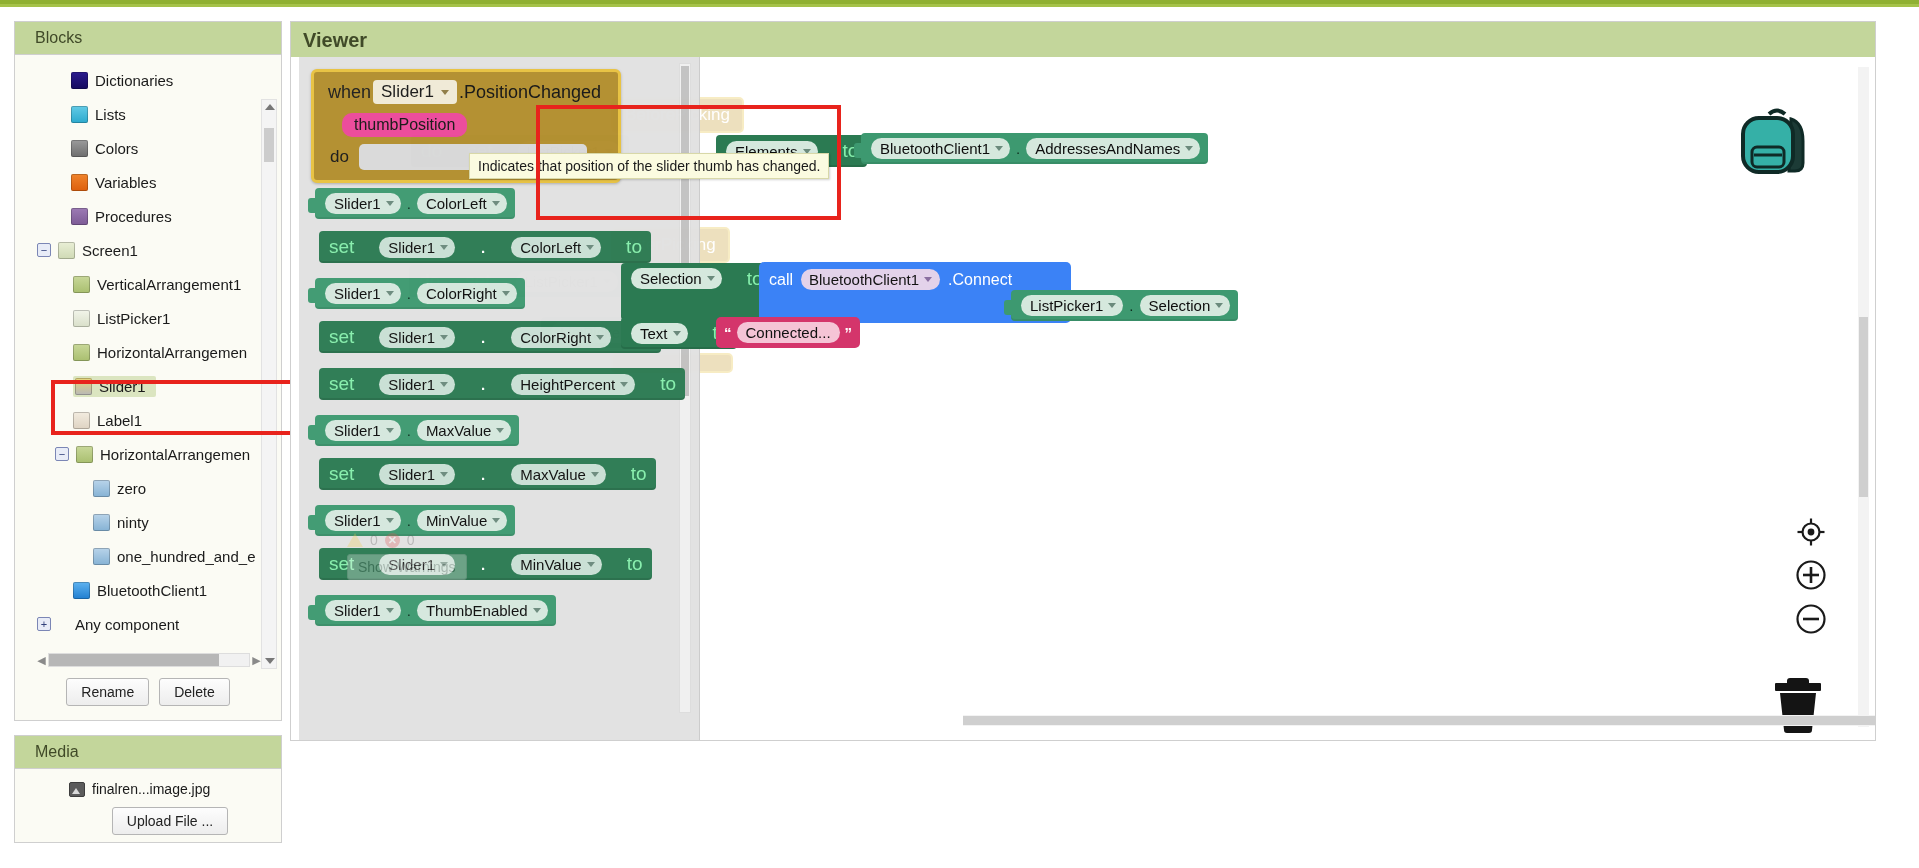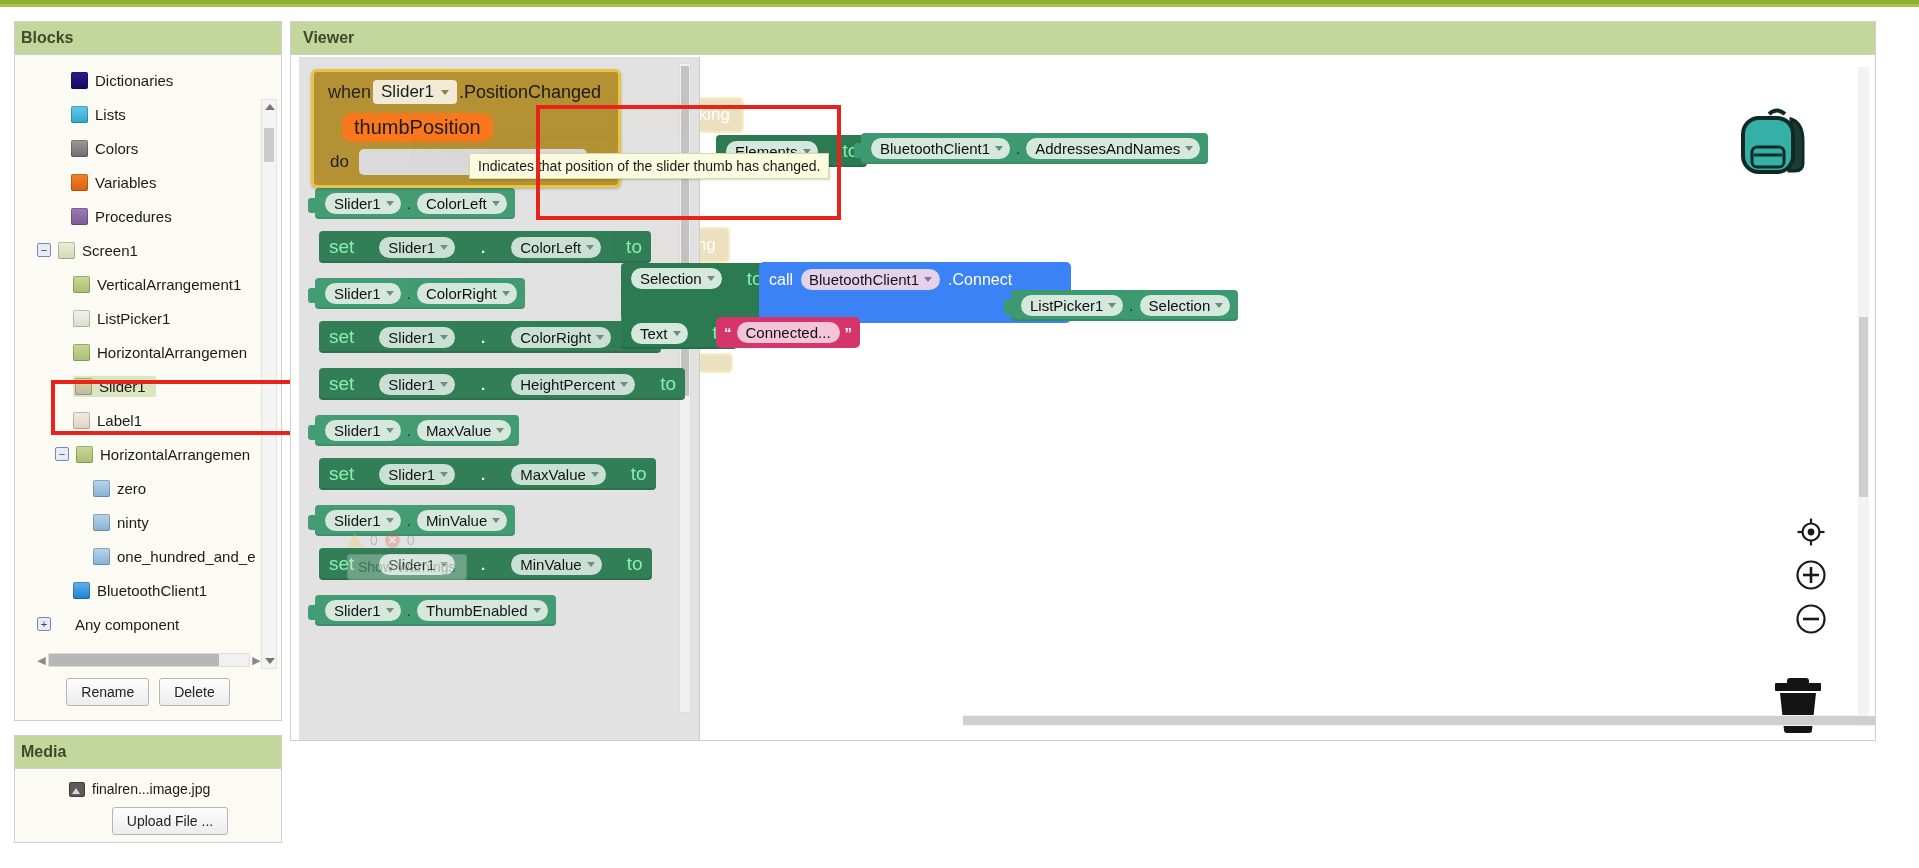--- a/index.html
+++ b/index.html
@@ -35,23 +35,23 @@
     height: 800px;
   }
   .panel-box {
     border: 1px solid #cfcfcf;
     background: #fbfbf4;
     box-sizing: border-box;
   }
   .panel-header {
     background: #c3d69b;
     color: #404a28;
-    font-weight: bold;
+    font-weight: normal;
     font-size: 16px;
-    padding: 7px 6px;
+    padding: 7px 20px;
     border-bottom: 1px solid #cfcfcf;
     box-sizing: border-box;
   }
   #blocks-panel { position:absolute; left:0; top:0; width:268px; height:700px; }
   #blocks-tree-wrap {
     position: relative;
     height: 620px;
     overflow: hidden;
     background: #fbfbf4;
   }
@@ -170,21 +170,21 @@
 
   
   .viewer-panel {
     position:absolute; left: 290px; top: 21px;
     width: 1586px; height: 720px;
     border: 1px solid #cfcfcf;
     background: #ffffff;
     box-sizing:border-box;
   }
   .viewer-header {
-    background:#c3d69b; color:#404a28; font-weight:bold; font-size:16px;
+    background:#c3d69b; color:#404a28; font-weight:bold; font-size:20px;
     padding: 7px 12px; border-bottom:1px solid #cfcfcf;
   }
   .canvas {
     position:absolute; left:0; top: 35px; right:0; bottom: 0;
     background: #ffffff;
     overflow:hidden;
   }
   
   .flyout {
     position:absolute; left: 8px; top: 0;
@@ -246,22 +246,22 @@
   }
   .ev-line1 { display:flex; align-items:center; gap:2px; font-size:18px; color:#1b1b1b;}
   .ev-when { color:#1c1c1c; font-size:18px;}
   .ev-fld {
     background:#f0ead6; border-radius:4px; padding:2px 8px;
     display:inline-flex; align-items:center; gap:7px; font-size:17px; color:#161616;
   }
   .ev-caret {width:0;height:0;border-left:4px solid transparent;border-right:4px solid transparent;border-top:5px solid #8e7a44;}
   .ev-method { color:#131313; font-size:18px;}
   .ev-param {
-    display:inline-block; background:#f97316; border-radius:10px;
-    padding:3px 12px; margin: 9px 0 0 14px; font-size:20px; color:#151515;
+    display:inline-block; background:#ec4899; border-radius:10px;
+    padding:3px 12px; margin: 9px 0 0 14px; font-size:16px; color:#151515;
   }
   .ev-do-row { display:flex; align-items:center; gap:10px; margin-top:7px;}
   .ev-do { color:#181818; font-size:17px; padding-left:2px;}
   .ev-slot {
     width: 228px; height: 26px; background:#d9d9d9;
     border-radius: 5px;
   }
 
   
   .faded { opacity: .30; }

